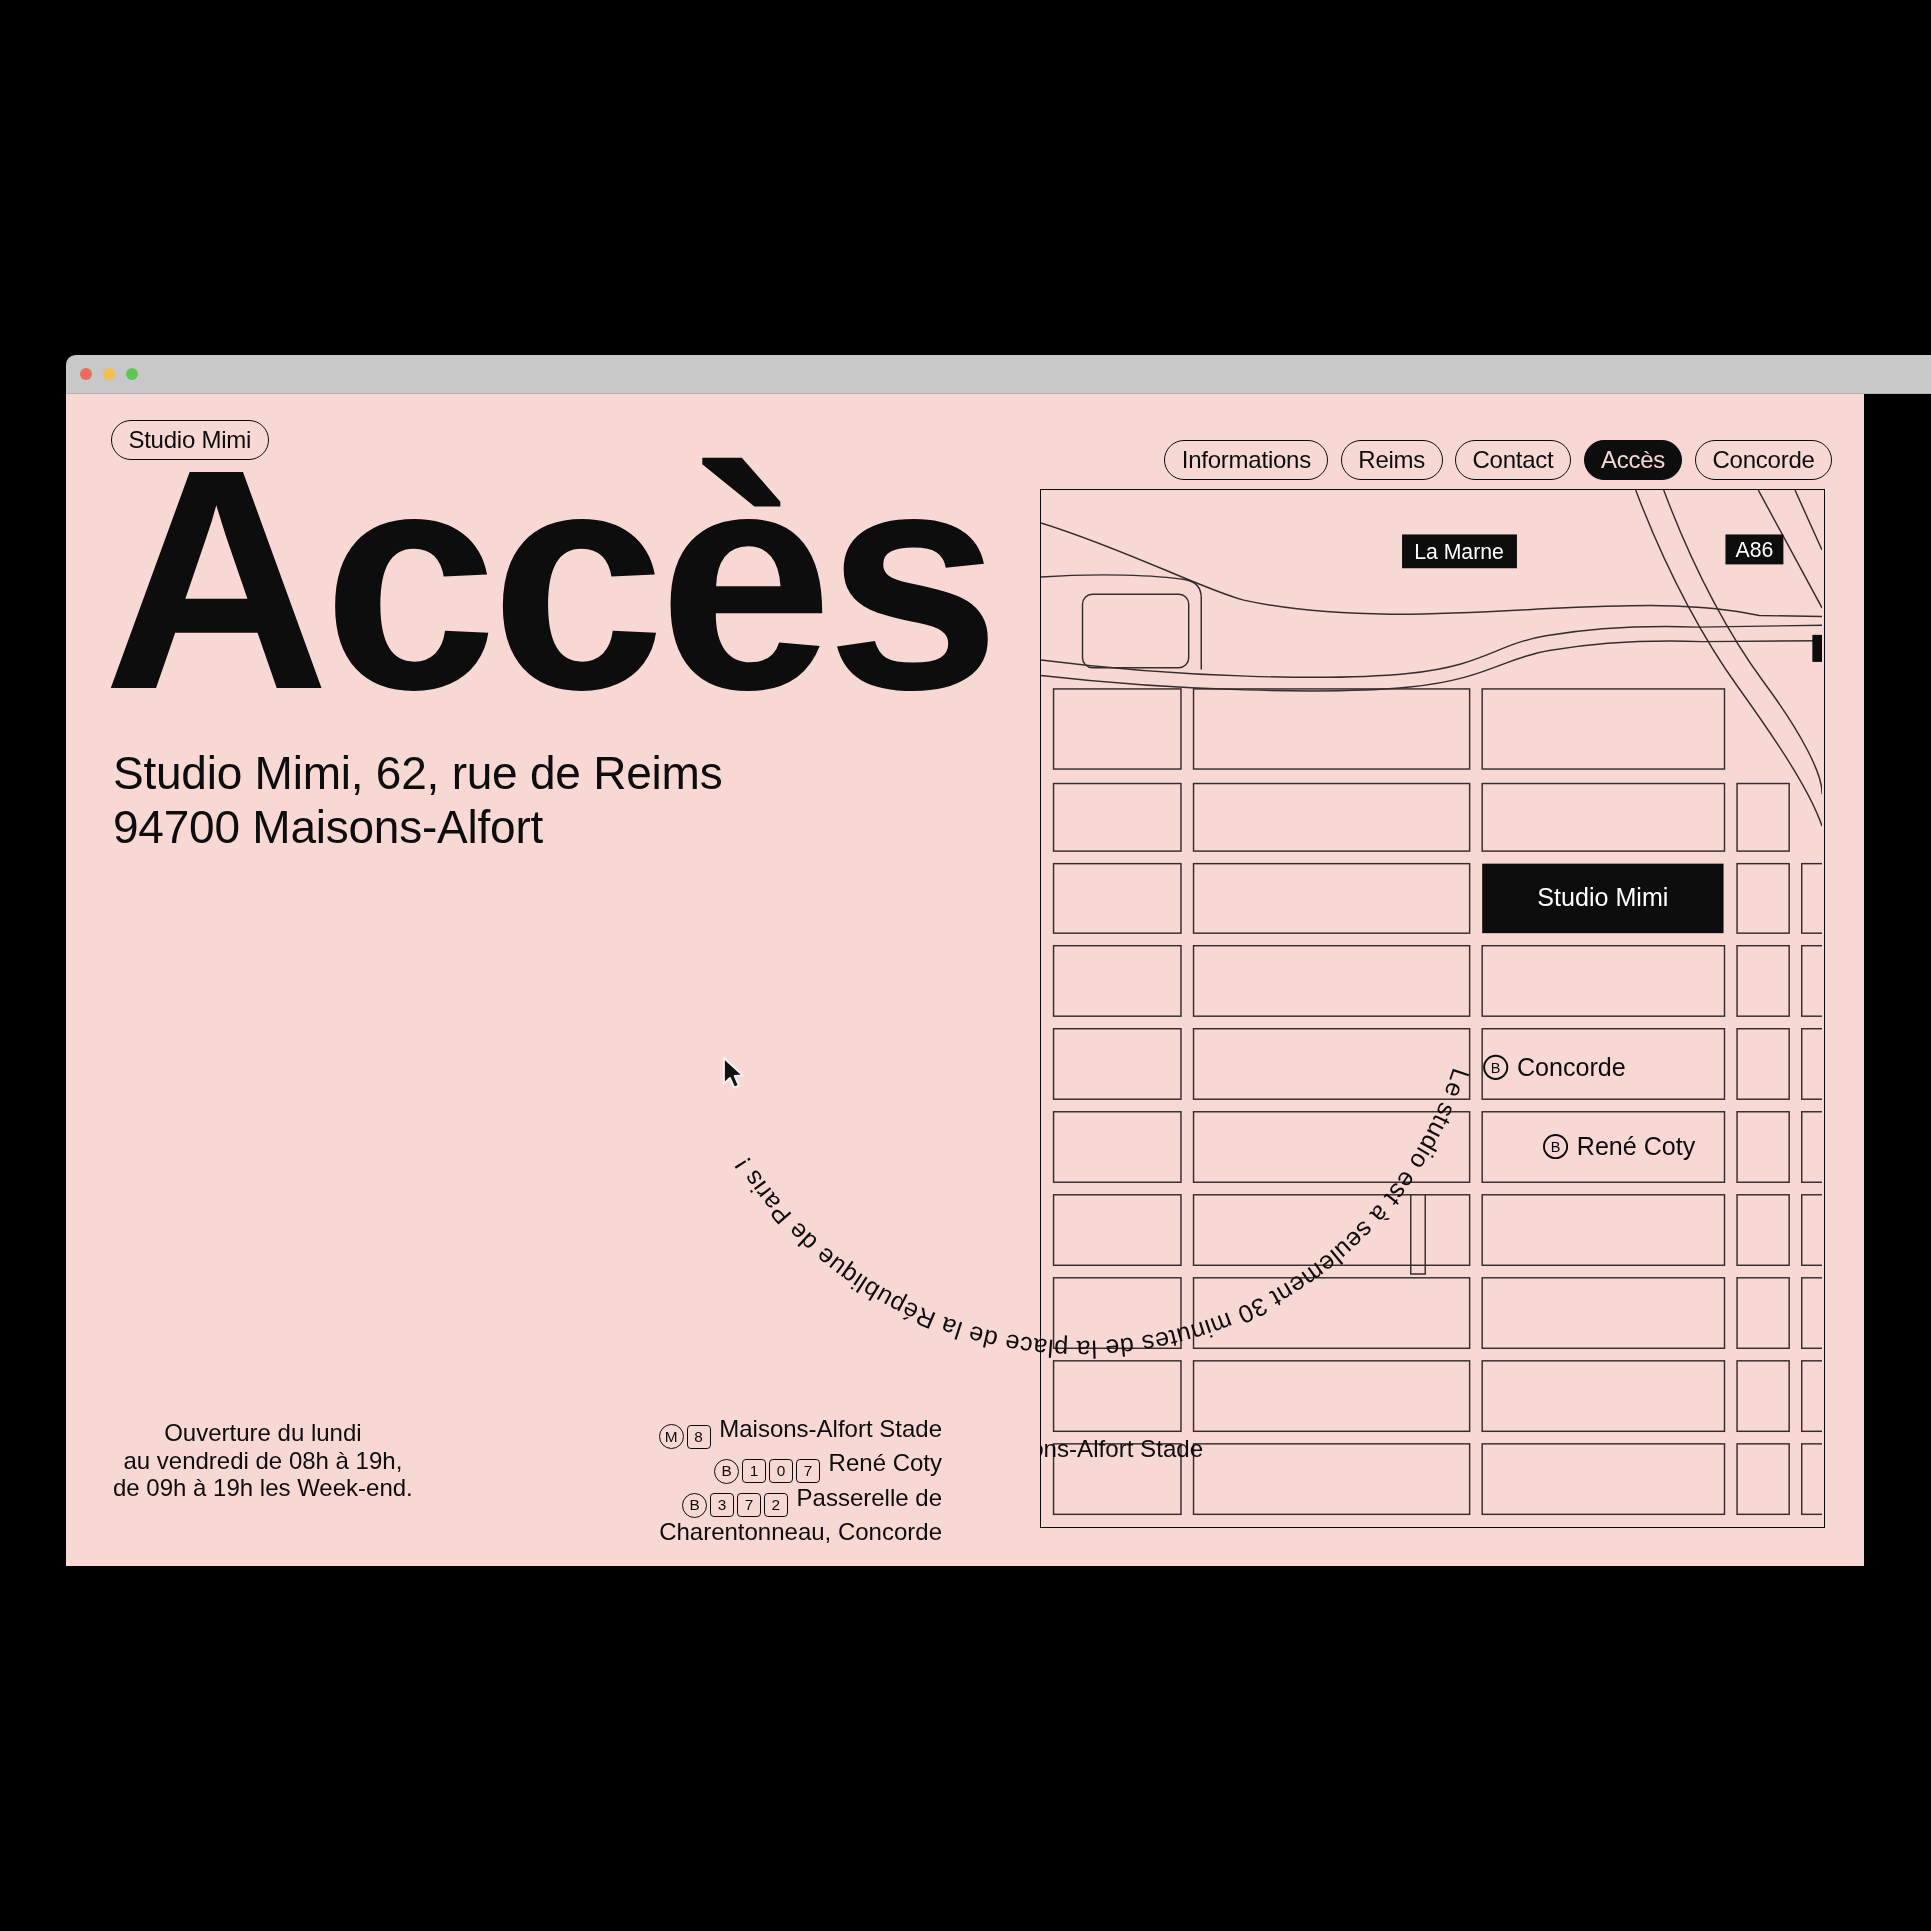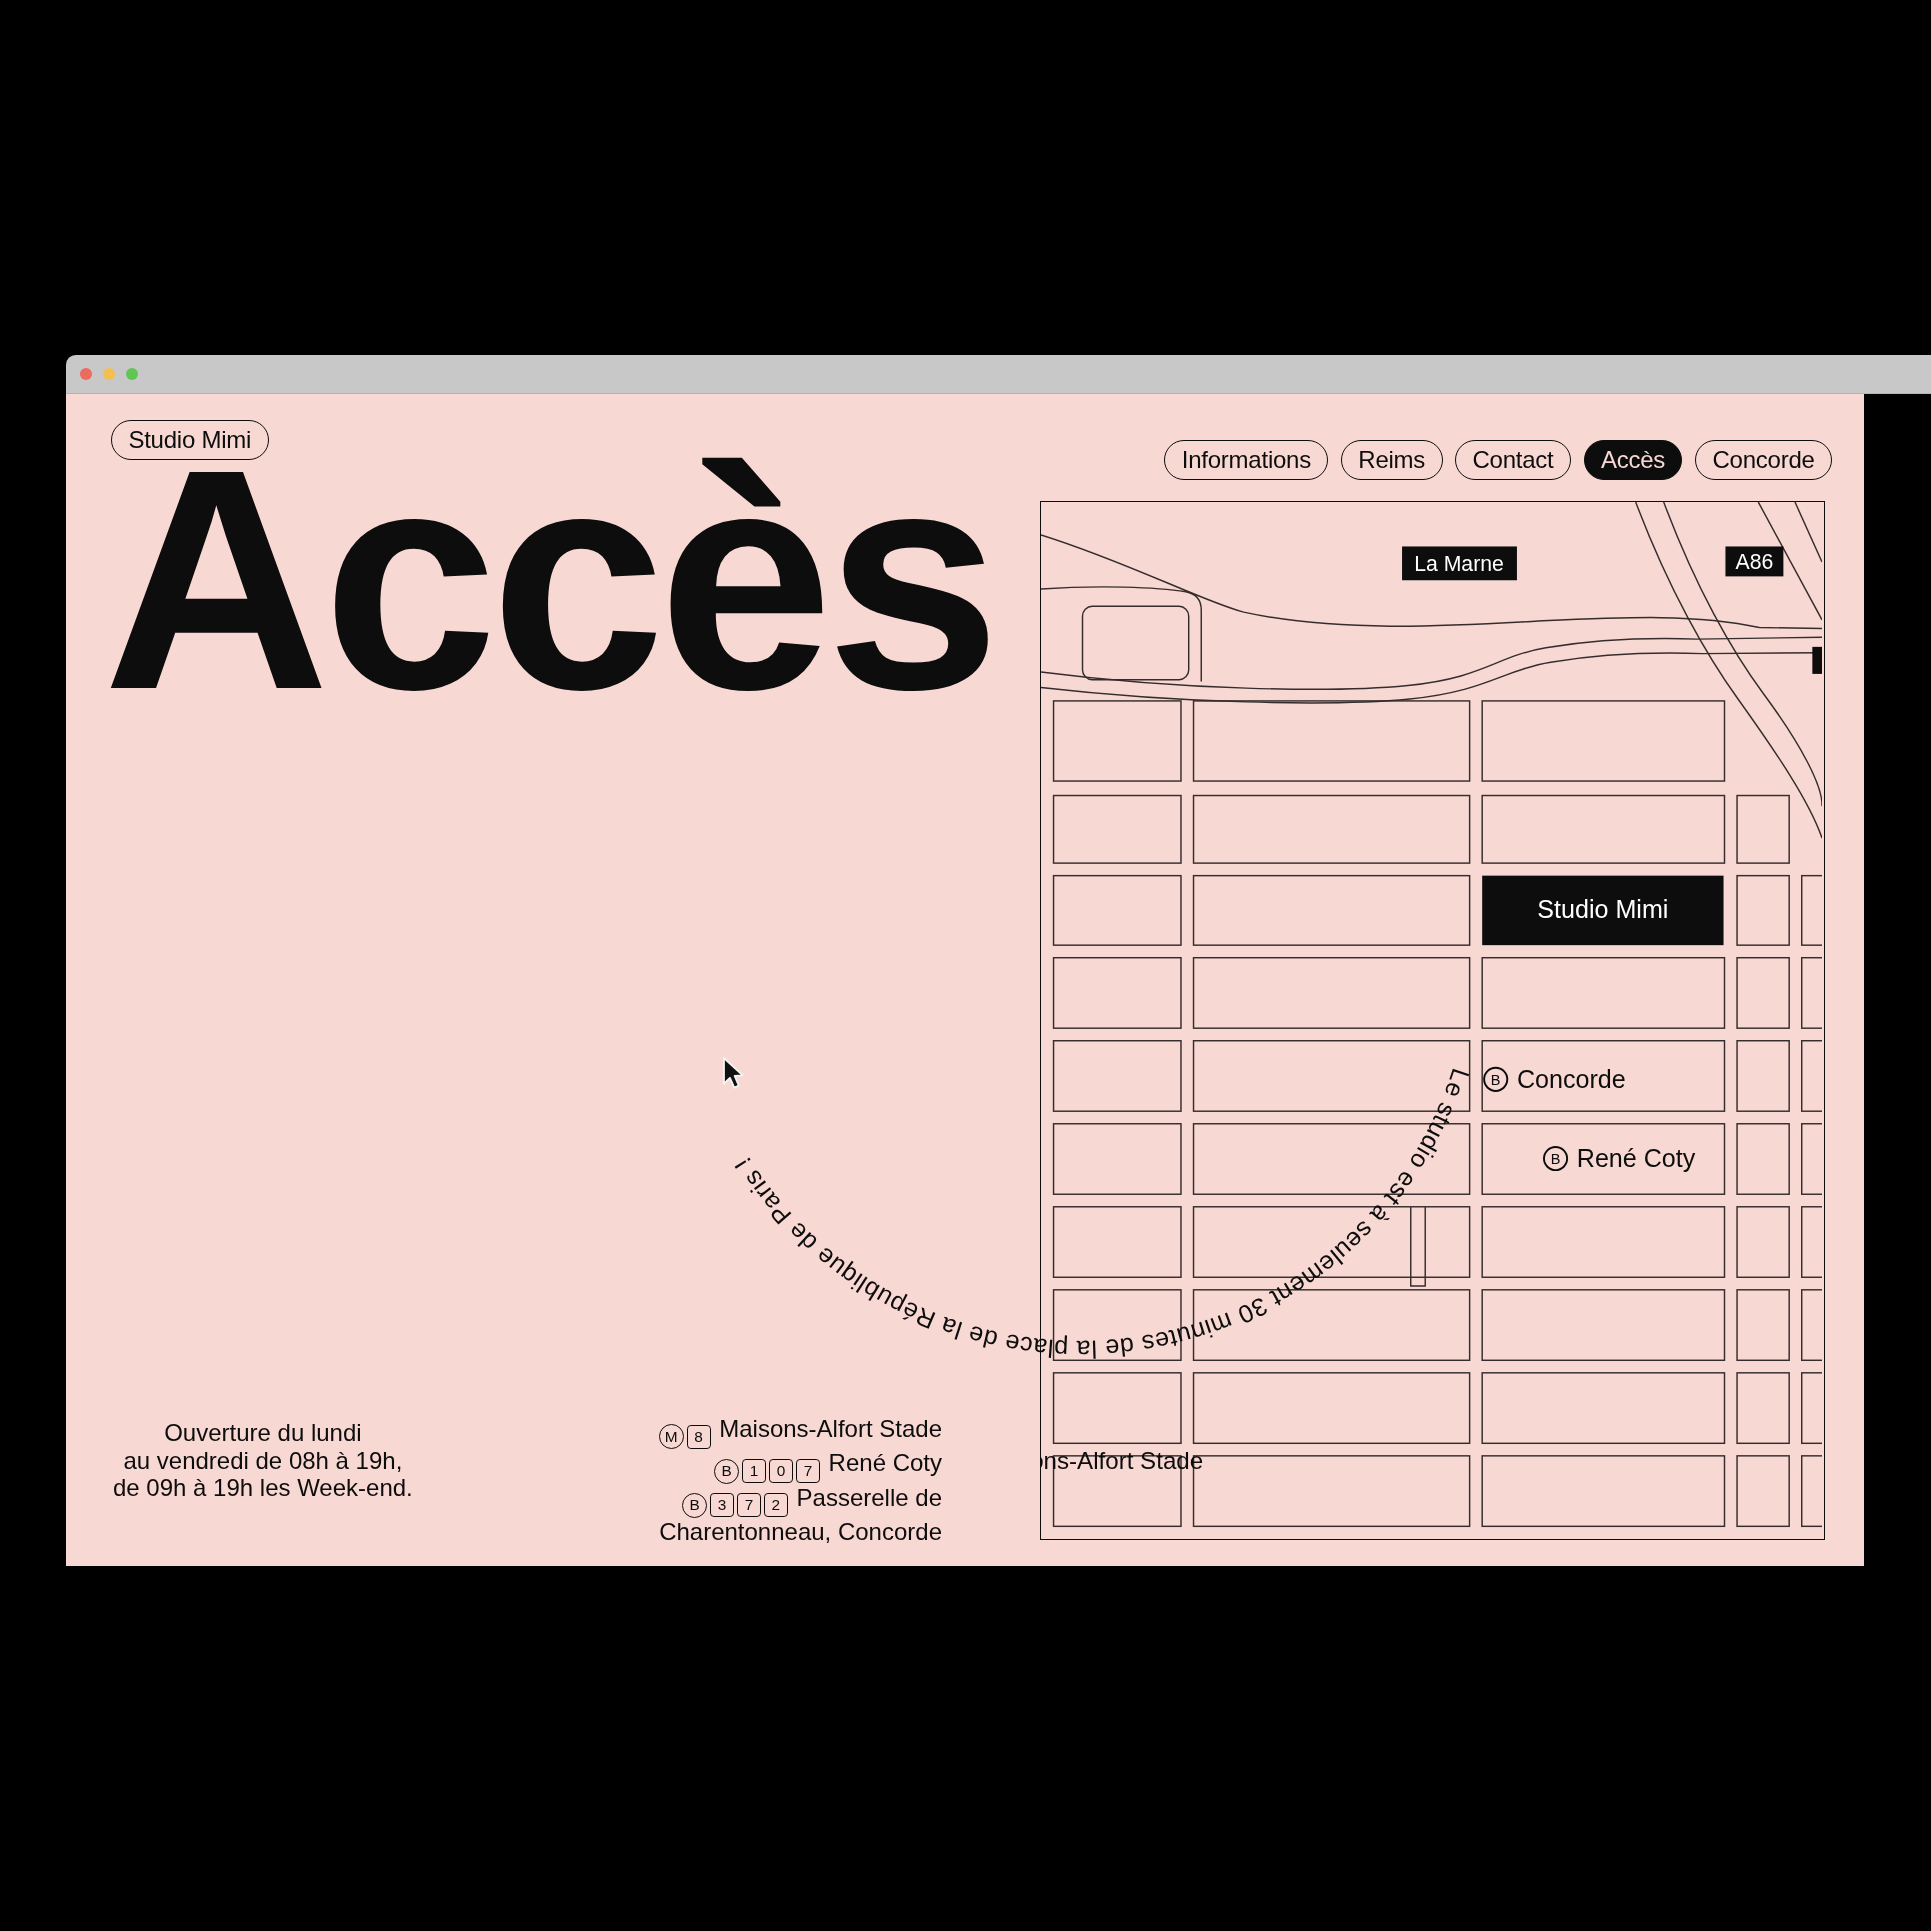--- a/index.html
+++ b/index.html
@@ -30,21 +30,21 @@
 
   .hours{position:absolute;left:47px;top:1025px;font-size:24px;line-height:27.5px;text-align:center;}
   .transit{position:absolute;left:499px;top:1021px;width:377px;font-size:24px;line-height:28px;text-align:right;}
   .transit .line{display:block;}
   .chip{display:inline-flex;align-items:center;justify-content:center;border:1.9px solid var(--ink);font-size:15.4px;vertical-align:-4.8px;margin-right:2.9px;background:transparent;}
   .chip.circle{width:25px;height:25px;border-radius:50%;}
   .chip.square{width:24px;height:24px;border-radius:3.9px;}
   .chip + .chip{margin-left:0;}
   .transit .txt{margin-left:5.8px;}
 
-  .map{position:absolute;left:974px;top:107px;width:785px;height:1039px;border:1.9px solid var(--ink);}
+  .map{position:absolute;left:974px;top:95px;width:785px;height:1039px;border:1.9px solid var(--ink);}
   .map svg{position:absolute;left:0;top:0;display:block;}
   .map svg path,.map svg rect.blk{fill:none;stroke:var(--map-line);stroke-width:1.5;}
   svg text{font-family:"Liberation Sans","DejaVu Sans",sans-serif;fill:var(--ink);}
   .maplabel{fill:var(--label-text);}
 
   .overlay{position:absolute;left:0;top:0;pointer-events:none;}
   .curve-text{font-size:26px;letter-spacing:0.5px;fill:var(--ink);}
 </style>
 </head>
 <body>
@@ -63,20 +63,24 @@
     <nav class="nav">
       <span class="pill">Informations</span>
       <span class="pill">Reims</span>
       <span class="pill">Contact</span>
       <span class="pill active">Accès</span>
       <span class="pill">Concorde</span>
     </nav>
 
     <h1 class="hero-title">Accès</h1>
 
+    <div class="address">
+      <div>Studio Mimi, 62, rue de Reims</div>
+      <div>94700 Maisons-Alfort</div>
+    </div>
 
     <div class="hours">
       <div>Ouverture du lundi</div>
       <div>au vendredi de 08h à 19h,</div>
       <div>de 09h à 19h les Week-end.</div>
     </div>
 
     <div class="transit">
       <span class="line">
         <span class="chip circle">M</span><span class="chip square">8</span><span class="txt">Maisons-Alfort Stade</span>

